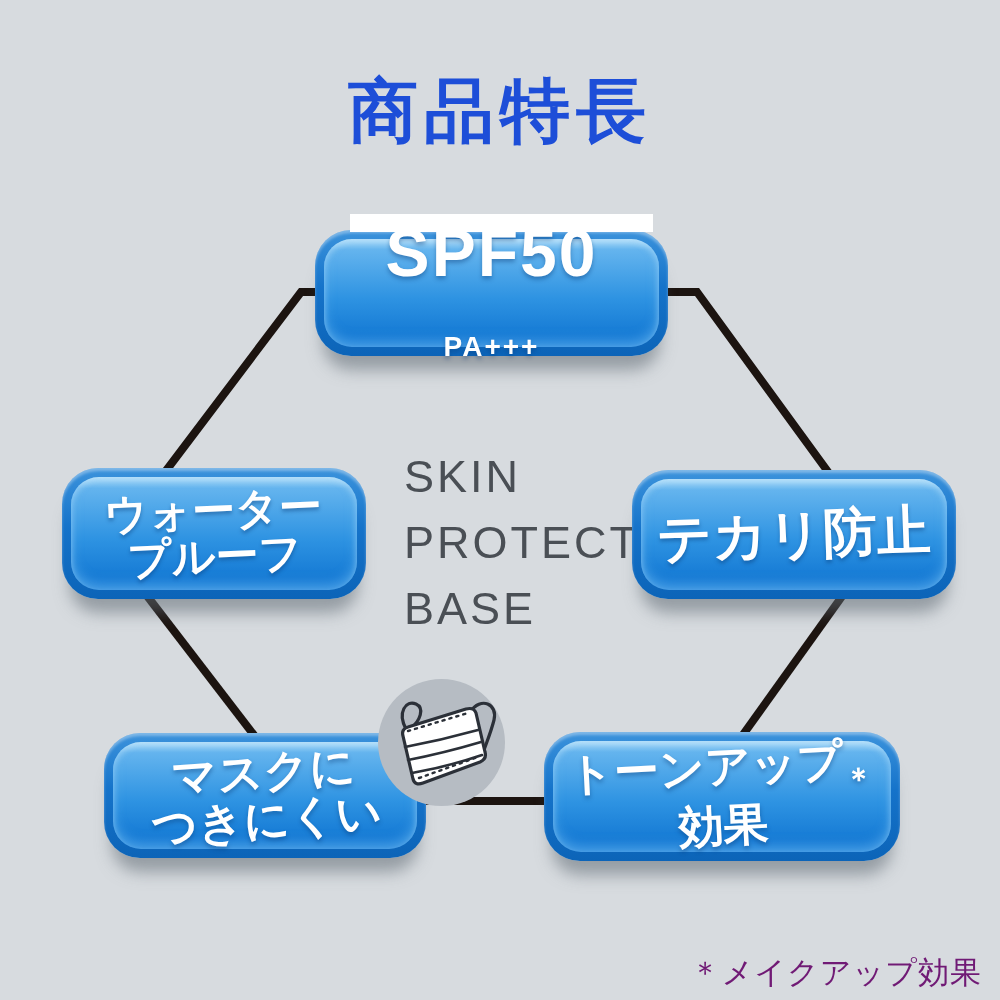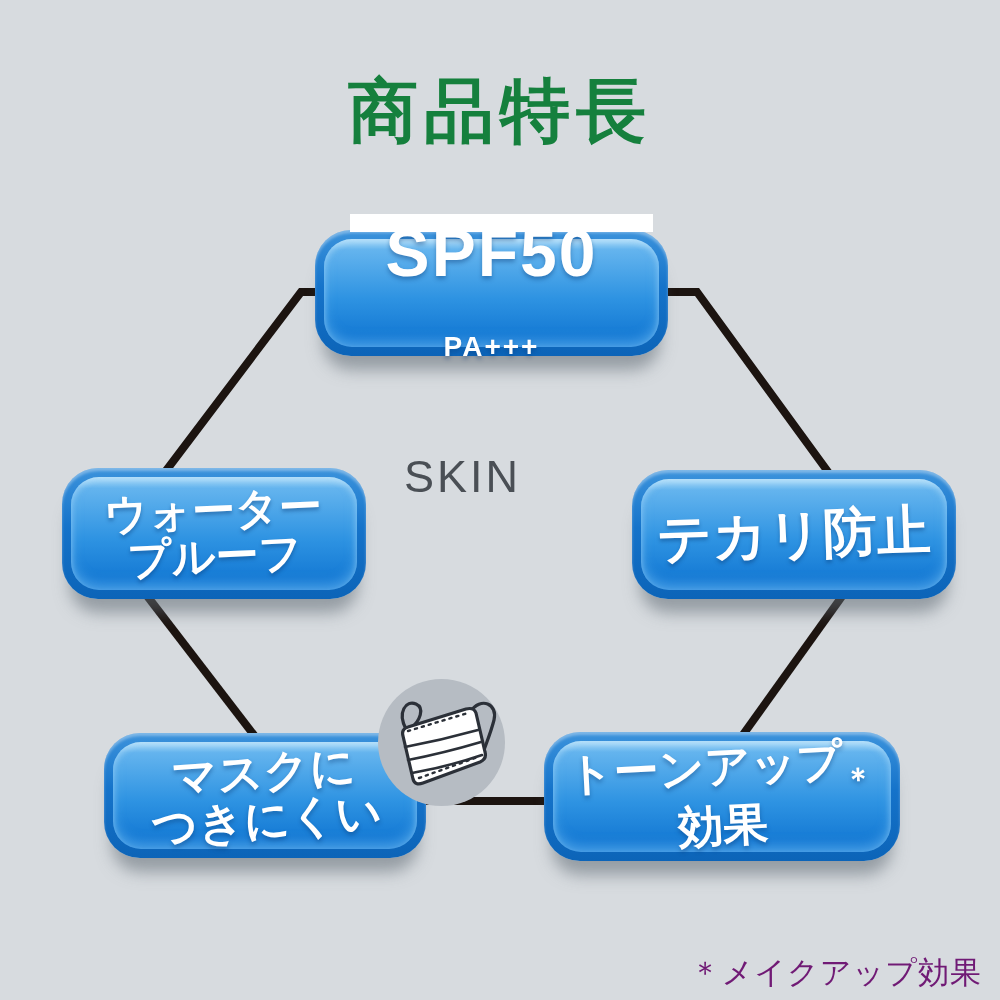--- a/index.html
+++ b/index.html
@@ -9,21 +9,21 @@
     background:#d7dbdf;
   }
   
   .title-wrap{position:absolute;left:0;top:76px;width:1000px;text-align:center;z-index:4;}
   .title-underline{
     position:absolute;left:350px;top:138px;width:303px;height:18px;
     background:#ffffff;z-index:0;
   }
   .title-text{
     position:relative;z-index:1;
-    font-size:70px;font-weight:900;letter-spacing:6px;color:#15803d;
+    font-size:70px;font-weight:900;letter-spacing:6px;color:#1d4ed8;
     line-height:1;
   }
   
   .lines{position:absolute;left:0;top:0;z-index:1;}
   .lines polyline,.lines line{stroke:#1c1410;stroke-width:8;fill:none;}
   
   .brand{
     position:absolute;left:404px;top:444px;z-index:0;
     font-size:45px;line-height:66px;letter-spacing:3px;
     color:#4a4f55;font-weight:400;
@@ -34,21 +34,21 @@
     border-radius:36px;padding:9px;box-sizing:border-box;
     background:linear-gradient(180deg,#3c93dc 0%,#1573ca 45%,#0c64b8 100%);
     box-shadow:0 22px 16px -8px rgba(95,105,114,.55),
                inset 0 3px 3px rgba(255,255,255,.35);
   }
   .badge-inner{
     width:100%;height:100%;border-radius:28px;
     background:linear-gradient(180deg,#a6d9f8 0%,#64b4ee 10%,#2e93e2 55%,#0d72d0 100%);
     box-shadow:inset 0 -6px 12px rgba(120,195,248,.55),
                inset 0 3px 6px rgba(225,245,255,.45);
-    display:flex;flex-direction:column;align-items:center;justify-content:center;
+    display:flex;flex-direction:column;justify-content:center;
   }
   .badge-text{
     color:#ffffff;font-weight:900;text-align:center;line-height:1.06;
     text-shadow:0 3px 4px rgba(8,56,116,.40);
     white-space:nowrap;
   }
   .badge-spf   {left:315px;top:230px;width:353px;height:126px;}
   .badge-water {left:62px; top:468px;width:304px;height:131px;}
   .badge-shine {left:632px;top:470px;width:324px;height:129px;}
   .badge-mask  {left:104px;top:733px;width:322px;height:125px;}
@@ -81,20 +81,22 @@
     <line x1="420" y1="801" x2="552" y2="801"></line>
   </svg>
 
   <div class="title-wrap">
     <div class="title-underline"></div>
     <div class="title-text">商品特長</div>
   </div>
 
   <div class="brand">
     <div>SKIN</div>
+    <div>PROTECT</div>
+    <div>BASE</div>
   </div>
 
   <div class="badge badge-spf">
     <div class="badge-inner">
       <div class="badge-text spf-main">SPF50</div>
       <div class="badge-text spf-sub">PA+++</div>
     </div>
   </div>
 
   <div class="badge badge-water">

